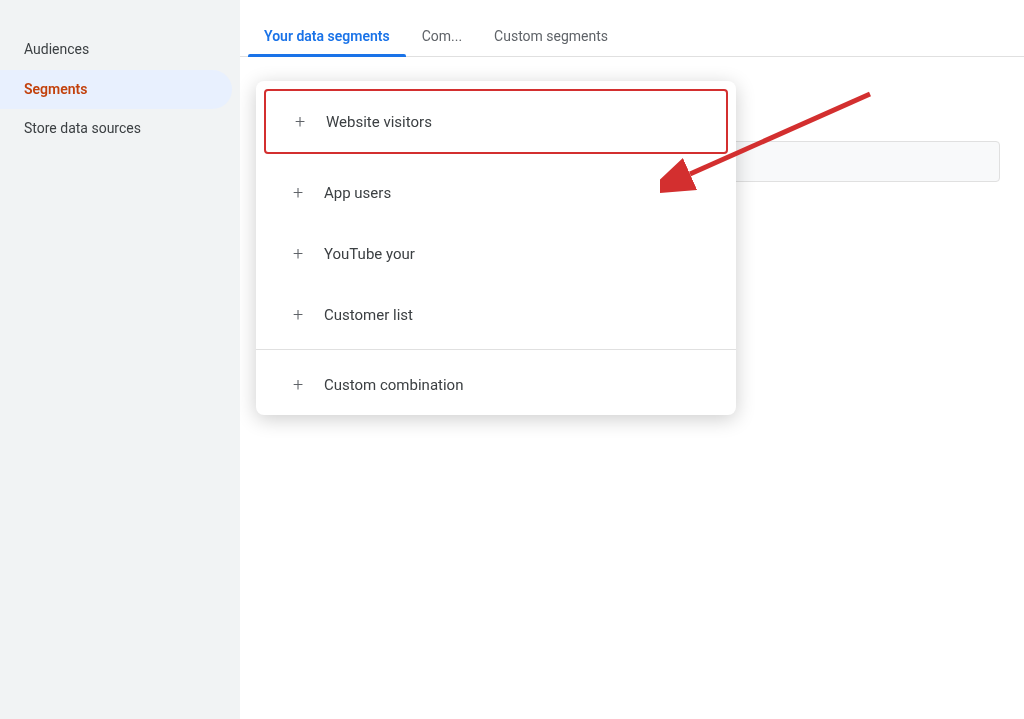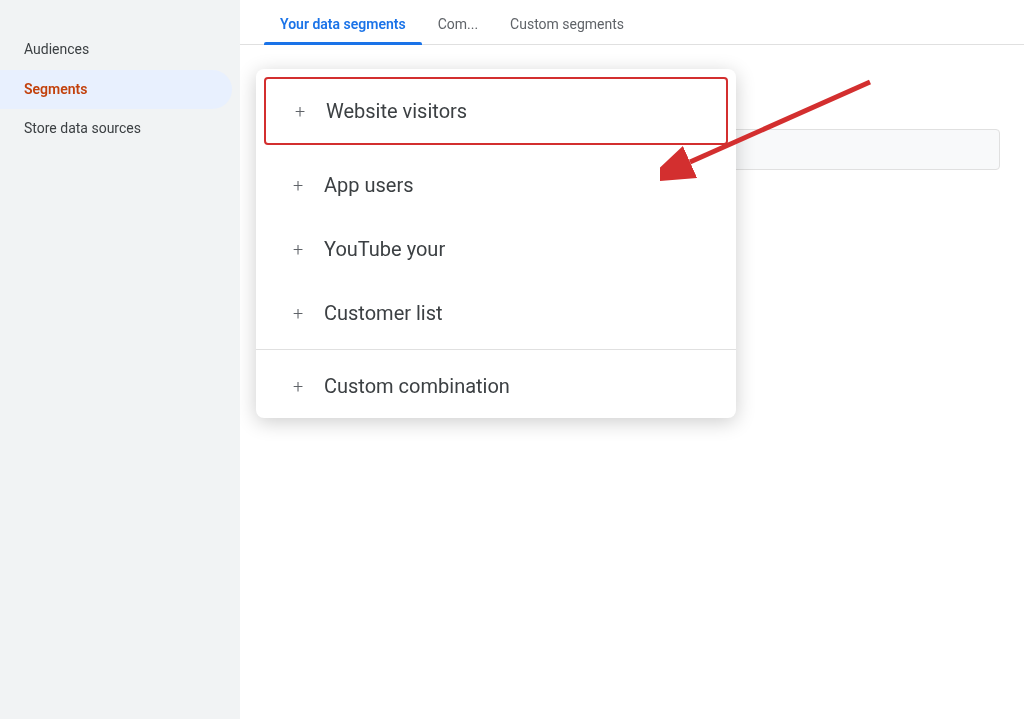--- a/index.html
+++ b/index.html
@@ -43,22 +43,23 @@
       display: flex;
       flex-direction: column;
       position: relative;
       overflow: hidden;
     }
 
     
     .tabs {
       display: flex;
       border-bottom: 1px solid #e0e0e0;
-      padding: 0 24px;
-      background: #fff;
+      padding: 0 8px;
+      background: #fff;
+      margin-top: 12px;
     }
     .tab {
       padding: 16px 16px 12px;
       font-size: 14px;
       color: #5f6368;
       cursor: pointer;
       position: relative;
       white-space: nowrap;
     }
     .tab.active {
@@ -122,21 +123,21 @@
 
     .dropdown-item {
       display: flex;
       align-items: center;
       padding: 20px 32px;
       cursor: pointer;
       border-top: none;
     }
 
     .dropdown-item-label {
-      font-size: 20px;
+      font-size: 15px;
       color: #3c4043;
       margin-left: 16px;
     }
 
     .plus-icon {
       font-size: 18px;
       color: #5f6368;
       font-weight: 300;
       width: 20px;
       text-align: center;

